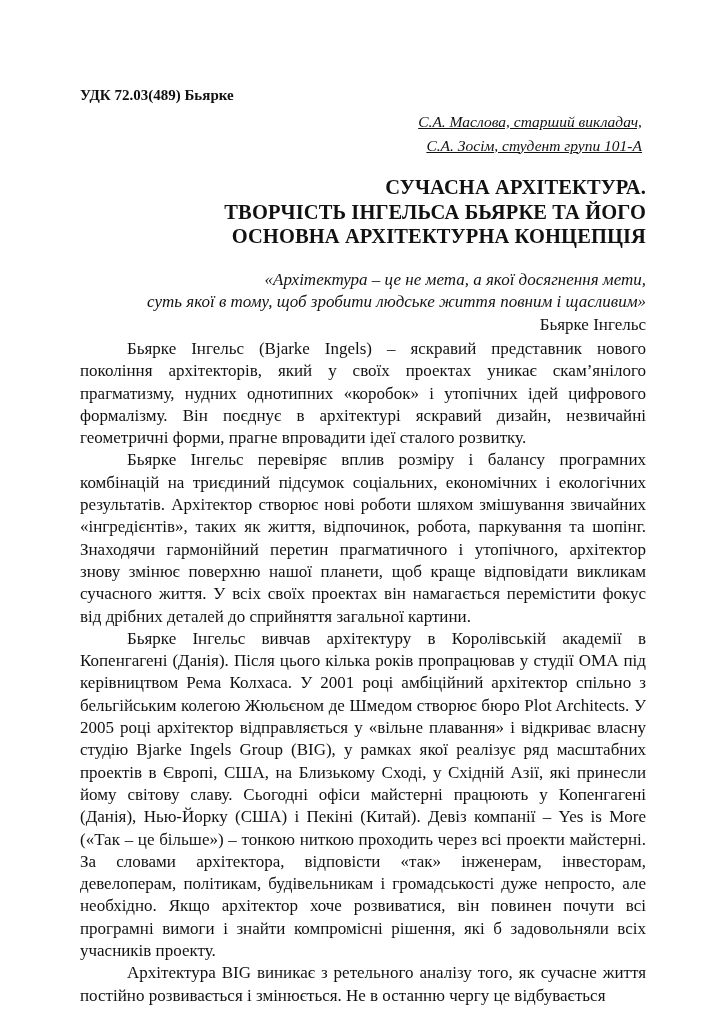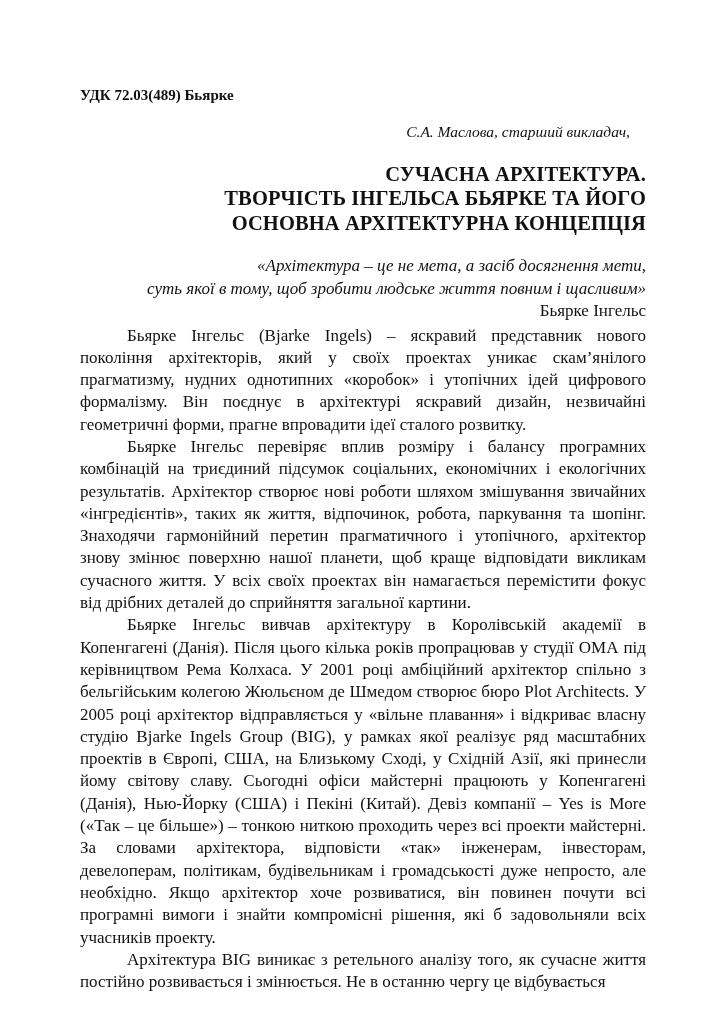--- a/index.html
+++ b/index.html
@@ -27,21 +27,21 @@
       line-height: 22px;
       margin: 0;
     }
     .authors {
       margin-top: 6px;
       text-align: right;
       font-style: italic;
       font-size: 15.5px;
       line-height: 19.5px;
     }
-    .authors div { margin: 16px; }
+    .authors div { margin: 4px; text-decoration: underline; }
     .title {
       margin-top: 20px;
       text-align: right;
       font-weight: bold;
       font-size: 20.5px;
       line-height: 24.5px;
       letter-spacing: 0.1px;
     }
     .title div { margin: 0; }
     .epigraph {
@@ -64,30 +64,31 @@
   </style>
 </head>
 <body>
 
 <div class="page">
 
   <p class="udk">УДК 72.03(489) Бьярке</p>
 
   <div class="authors">
     <div>С.А. Маслова, старший викладач,</div>
+    <div>С.А. Зосім, студент групи 101-А</div>
   </div>
 
   <div class="title">
     <div>СУЧАСНА АРХІТЕКТУРА.</div>
     <div>ТВОРЧІСТЬ ІНГЕЛЬСА БЬЯРКЕ ТА ЙОГО</div>
     <div>ОСНОВНА АРХІТЕКТУРНА КОНЦЕПЦІЯ</div>
   </div>
 
   <div class="epigraph">
-    <div class="q">«Архітектура – це не мета, а засіб досягнення мети,</div>
+    <div class="q">«Архітектура – це не мета, а якої досягнення мети,</div>
     <div class="q">суть якої в тому, щоб зробити людське життя повним і щасливим»</div>
     <div>Бьярке Інгельс</div>
   </div>
 
   <div class="body-text">
     <p class="para">Бьярке Інгельс (Bjarke Ingels) – яскравий представник нового покоління архітекторів, який у своїх проектах уникає скам’янілого прагматизму, нудних однотипних «коробок» і утопічних ідей цифрового формалізму. Він поєднує в архітектурі яскравий дизайн, незвичайні геометричні форми, прагне впровадити ідеї сталого розвитку.</p>
     <p class="para">Бьярке Інгельс перевіряє вплив розміру і балансу програмних комбінацій на триєдиний підсумок соціальних, економічних і екологічних результатів. Архітектор створює нові роботи шляхом змішування звичайних «інгредієнтів», таких як життя, відпочинок, робота, паркування та шопінг. Знаходячи гармонійний перетин прагматичного і утопічного, архітектор знову змінює поверхню нашої планети, щоб краще відповідати викликам сучасного життя. У всіх своїх проектах він намагається перемістити фокус від дрібних деталей до сприйняття загальної картини.</p>
     <p class="para">Бьярке Інгельс вивчав архітектуру в Королівській академії в Копенгагені (Данія). Після цього кілька років пропрацював у студії ОМА під керівництвом Рема Колхаса. У 2001 році амбіційний архітектор спільно з бельгійським колегою Жюльєном де Шмедом створює бюро Plot Architects. У 2005 році архітектор відправляється у «вільне плавання» і відкриває власну студію Bjarke Ingels Group (BIG), у рамках якої реалізує ряд масштабних проектів в Європі, США, на Близькому Сході, у Східній Азії, які принесли йому світову славу. Сьогодні офіси майстерні працюють у Копенгагені (Данія), Нью-Йорку (США) і Пекіні (Китай). Девіз компанії – Yes is More («Так – це більше») – тонкою ниткою проходить через всі проекти майстерні. За словами архітектора, відповісти «так» інженерам, інвесторам, девелоперам, політикам, будівельникам і громадськості дуже непросто, але необхідно. Якщо архітектор хоче розвиватися, він повинен почути всі програмні вимоги і знайти компромісні рішення, які б задовольняли всіх учасників проекту.</p>
     <p class="para">Архітектура BIG виникає з ретельного аналізу того, як сучасне життя постійно розвивається і змінюється. Не в останню чергу це відбувається</p>
   </div>

